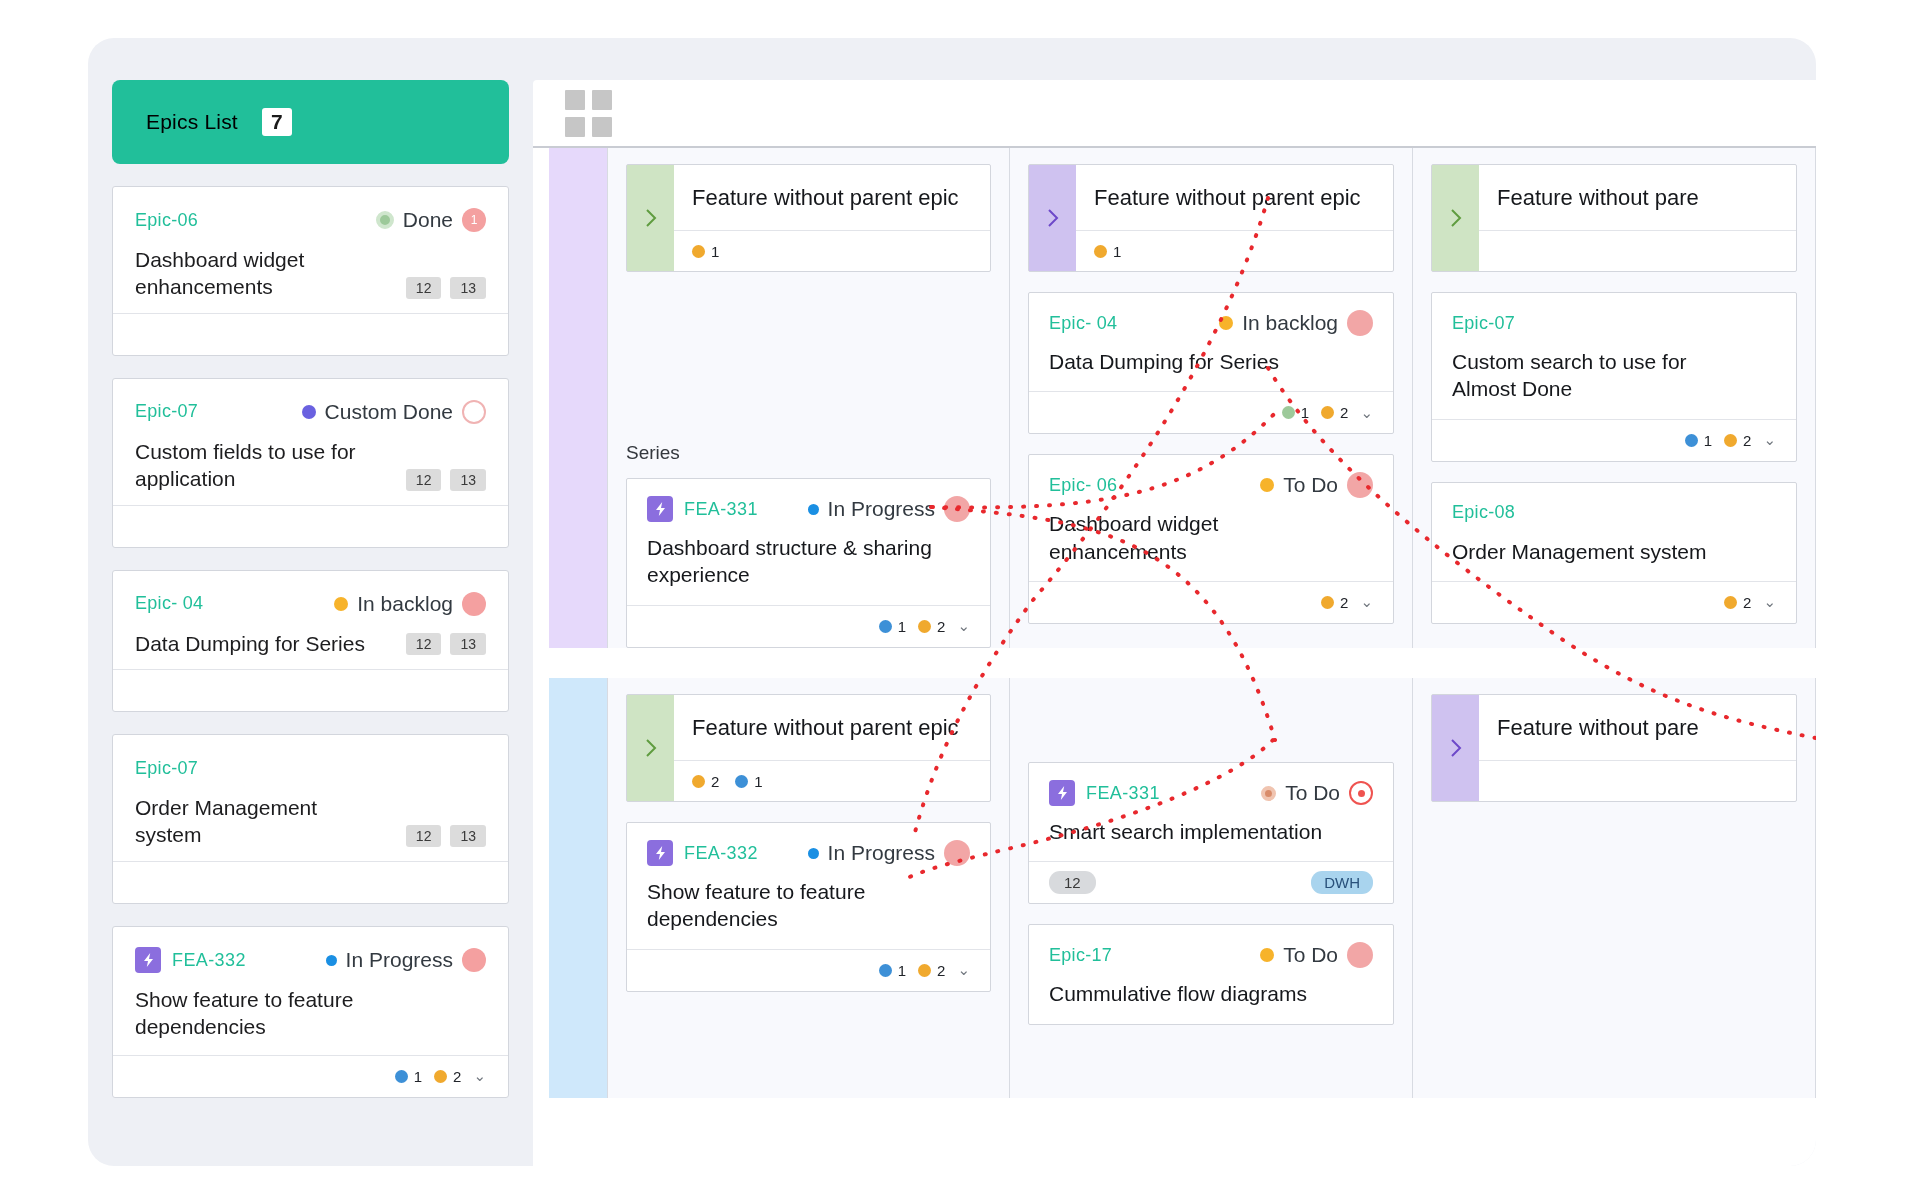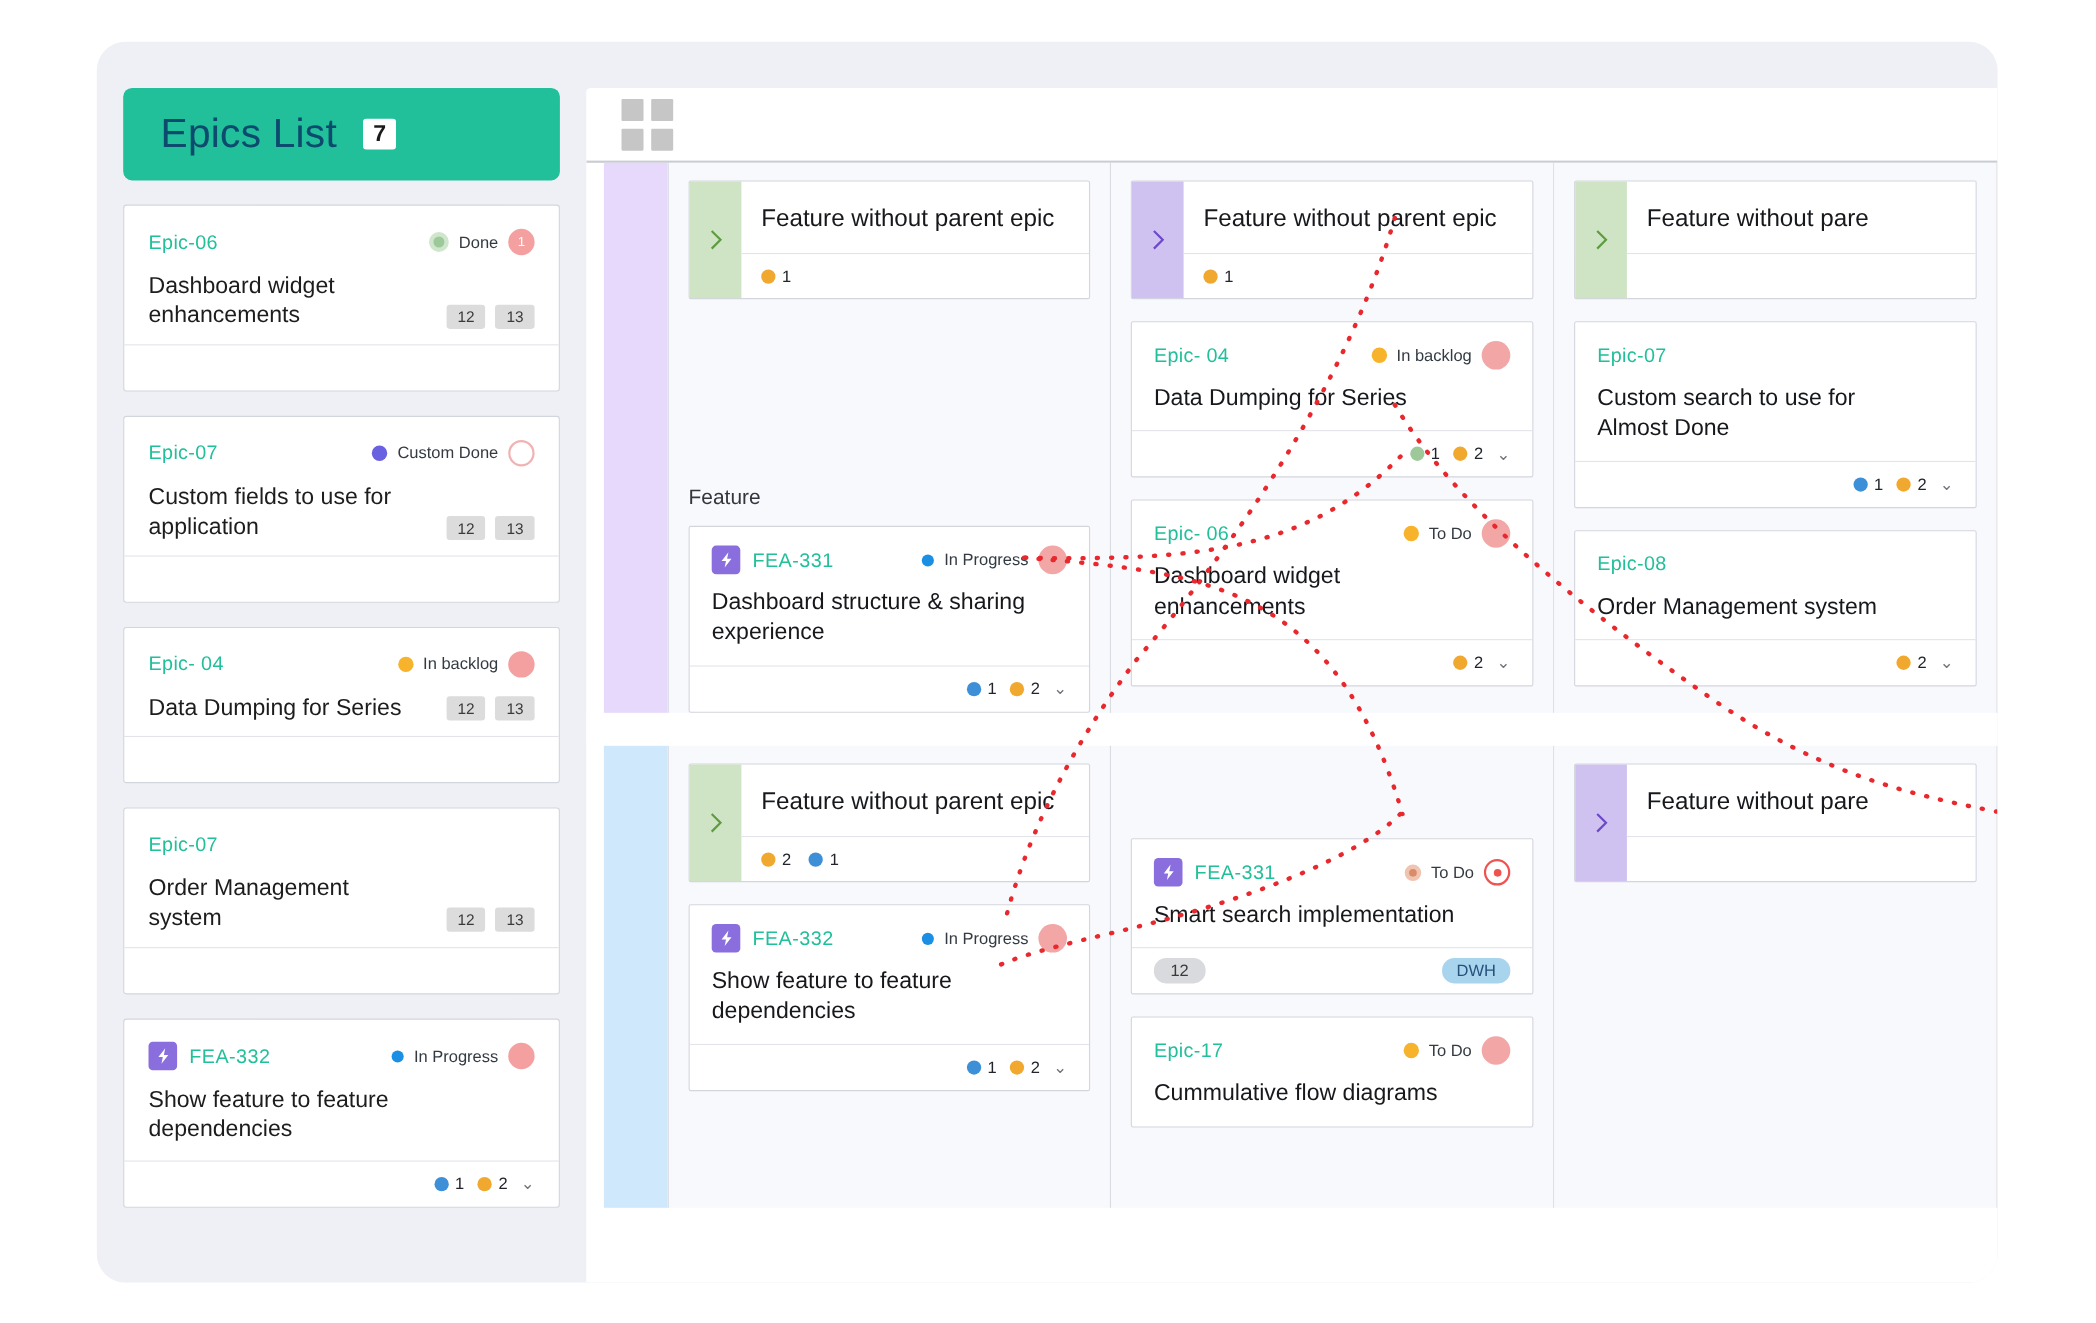--- a/index.html
+++ b/index.html
@@ -35,22 +35,22 @@
   .epics-header {
     height: 84px;
     background: #21bf9a;
     border-radius: 8px;
     display: flex;
     align-items: center;
     padding: 0 34px;
     gap: 24px;
   }
   .epics-header-title {
-    color: #0c4a6e;
-    font-size: 37px;
+    color: #000000;
+    font-size: 21px;
     letter-spacing: .2px;
   }
   .epics-count {
     background: #ffffff;
     color: #1b1b1b;
     font-size: 21px;
     font-weight: 700;
     border-radius: 3px;
     padding: 1px 9px;
     line-height: 1.25;
@@ -78,21 +78,21 @@
   .status-group { display: flex; align-items: center; gap: 9px; }
   .status-dot {
     width: 14px; height: 14px; border-radius: 50%;
     display: inline-block;
   }
   .status-dot.ring {
     width: 18px; height: 18px;
     border: 4px solid #cfe6cd;
     background: #9dc99a;
   }
-  .status-label { font-size: 15px; color: #333a41; white-space: nowrap; }
+  .status-label { font-size: 21px; color: #333a41; white-space: nowrap; }
   .flag-bubble {
     width: 24px; height: 24px; border-radius: 50%;
     background: #f4a0a0;
     color: #ffffff;
     font-size: 12px;
     display: flex; align-items: center; justify-content: center;
   }
   .flag-bubble.hollow { background: #ffffff; border: 2px solid #f0b3b3; }
 
   .epic-title {
@@ -466,21 +466,21 @@
                 <div class="fw-title">Feature without parent epic</div>
                 <div class="fw-footer">
                   <span class="count-pair">
                     <span class="cdot" style="background:#f0a92e"></span>
                     <span>1</span>
                   </span>
                 </div>
               </div>
             </div>
 
-            <div class="lane-label" style="margin-top:150px">Feature</div>
+            <div class="lane-label" style="margin-top:150px">Series</div>
 
             <div class="b-card">
               <div class="b-card-body">
                 <div class="b-card-top">
                   <span class="fea-key-row">
                     <span class="bolt-icon">
                       <svg width="15" height="16" viewBox="0 0 15 16">
                           <path d="M9.2 1 3 9h4l-1.2 6L12 7H8z" fill="#ffffff"></path>
                         </svg>
                     </span>

